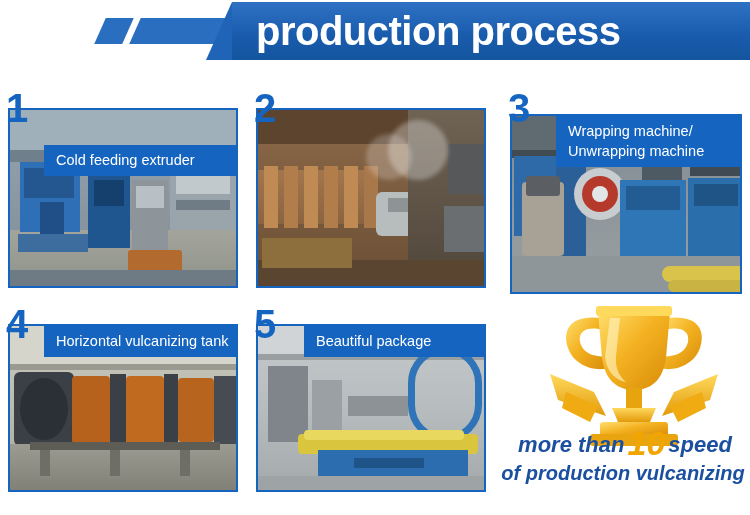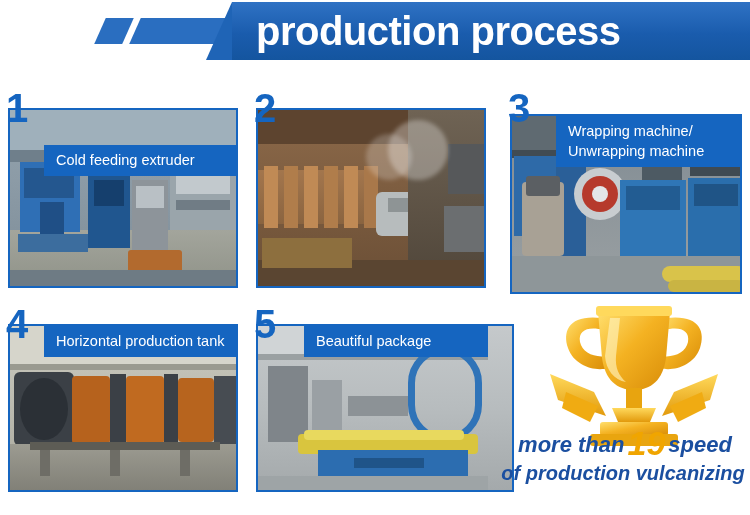--- a/index.html
+++ b/index.html
@@ -188,25 +188,25 @@
     <div class="pf" style="left:116px;top:50px;width:38px;height:68px;background:#c06a20;border-radius:4px;"></div>
     <div class="pf" style="left:154px;top:48px;width:14px;height:72px;background:#3b4046;"></div>
     <div class="pf" style="left:168px;top:52px;width:36px;height:64px;background:#b7641e;border-radius:4px;"></div>
     <div class="pf" style="left:204px;top:50px;width:26px;height:68px;background:#474c52;"></div>
     <div class="pf" style="left:0;top:118px;width:230px;height:50px;background:linear-gradient(180deg,#9c9b91,#7f7e75);"></div>
     <div class="pf" style="left:20px;top:116px;width:190px;height:8px;background:#5d5c55;"></div>
     <div class="pf" style="left:30px;top:124px;width:10px;height:26px;background:#6e6d66;"></div>
     <div class="pf" style="left:100px;top:124px;width:10px;height:26px;background:#6e6d66;"></div>
     <div class="pf" style="left:170px;top:124px;width:10px;height:26px;background:#6e6d66;"></div>
   </div>
-  <div class="label" style="left:34px;top:0;width:196px;">Horizontal production tank</div>
+  <div class="label" style="left:34px;top:0;width:196px;">Horizontal vulcanizing tank</div>
 </div>
 
 <div class="num" style="left:254px;top:304px;">5</div>
-<div class="card" style="left:256px;top:324px;width:258px;height:168px;">
+<div class="card" style="left:256px;top:324px;width:230px;height:168px;">
   <div class="photo">
     <div class="pf" style="inset:0;background:linear-gradient(180deg,#c5c9cb 0%,#b7bcbe 50%,#a4a9ab 100%);"></div>
     <div class="pf" style="left:0;top:0;width:230px;height:30px;background:#d0d4d6;"></div>
     <div class="pf" style="left:0;top:28px;width:230px;height:6px;background:#9aa0a2;"></div>
     <div class="pf" style="left:150px;top:20px;width:74px;height:96px;border:7px solid #2f73b8;border-radius:40px;box-sizing:border-box;background:transparent;"></div>
     <div class="pf" style="left:10px;top:40px;width:40px;height:76px;background:#7f858a;"></div>
     <div class="pf" style="left:54px;top:54px;width:30px;height:62px;background:#9aa0a4;"></div>
     <div class="pf" style="left:90px;top:70px;width:60px;height:20px;background:#8c9296;"></div>
     <div class="pf" style="left:40px;top:108px;width:180px;height:20px;background:#d9c53e;border-radius:4px;"></div>
     <div class="pf" style="left:46px;top:104px;width:160px;height:10px;background:#e8d95e;border-radius:4px;"></div>
@@ -245,15 +245,15 @@
     <rect x="106" y="92" width="16" height="20" fill="#e8a40f"></rect>
     <path d="M92 112 L136 112 L130 126 L98 126 Z" fill="url(#gold2)"></path>
     <rect x="80" y="126" width="68" height="14" rx="3" fill="url(#gold)"></rect>
     <rect x="70" y="138" width="88" height="12" rx="3" fill="#e9a50f"></rect>
 
     <path d="M90 22 L100 22 L96 60 C95 72 99 80 106 86 C94 84 86 74 85 60 Z" fill="#fff3bd" opacity="0.65"></path>
   </svg>
 </div>
 
 <div class="more-line">
-  <span>more than</span><span class="big">19</span><span>speed</span>
+  <span>more than</span><span class="big">10</span><span>speed</span>
 </div>
 <div class="exp-line">of production vulcanizing</div>
 
 </body></html>

